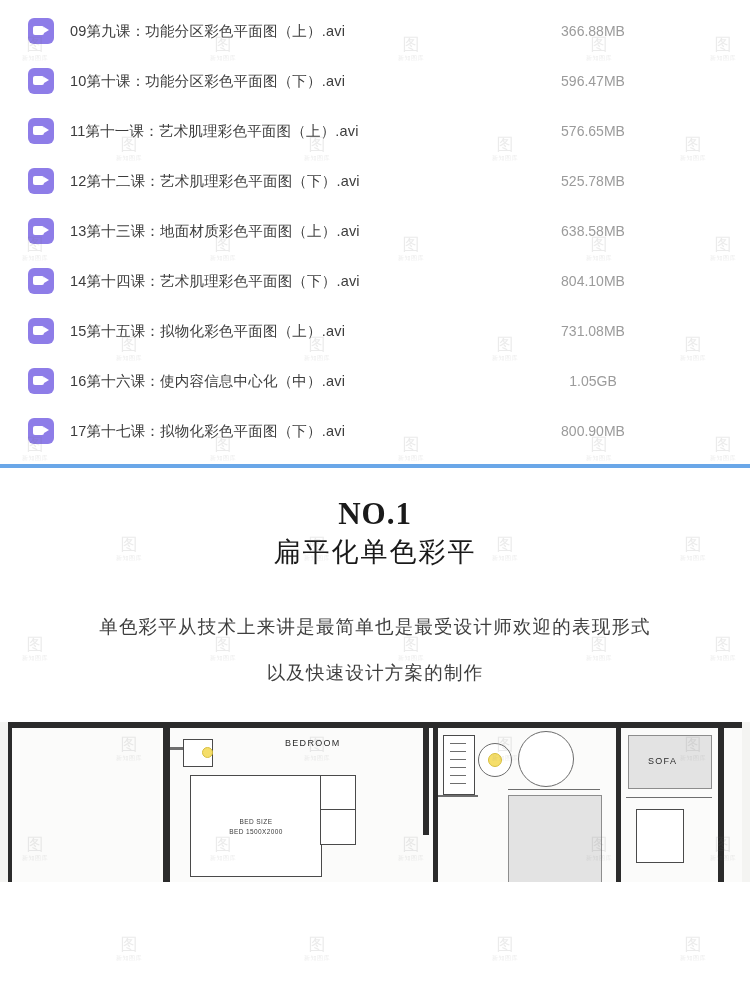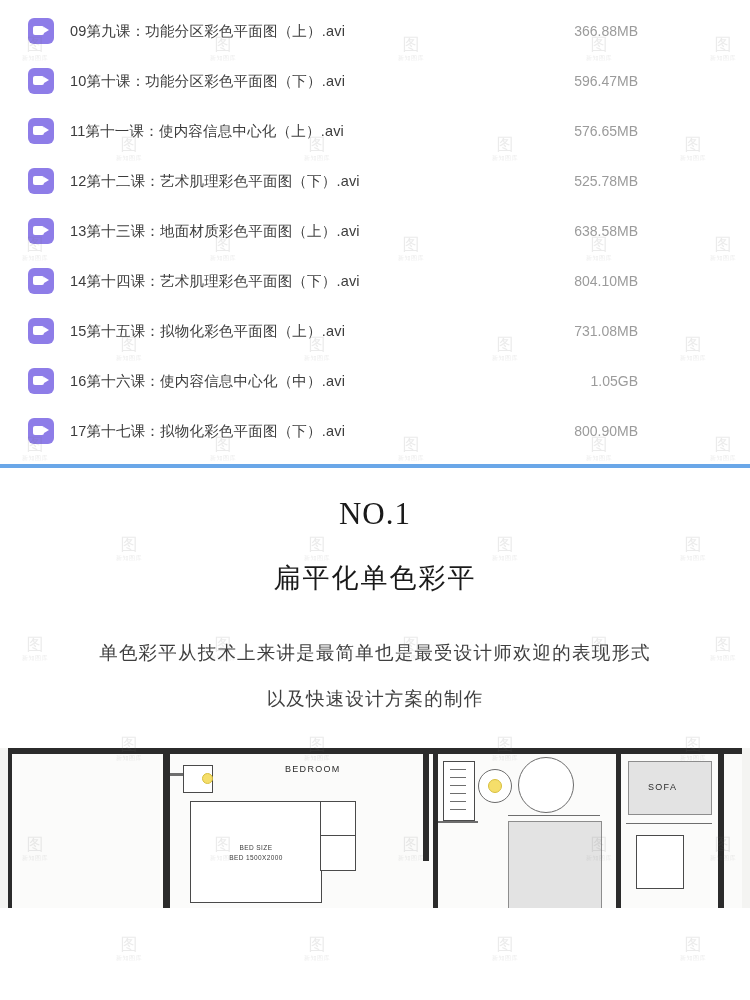--- a/index.html
+++ b/index.html
@@ -68,21 +68,21 @@
     color: #3c3c3c;
     white-space: nowrap;
     overflow: hidden;
     text-overflow: ellipsis;
     letter-spacing: 0.2px;
   }
   .file-size {
     flex: 0 0 auto;
     font-size: 14px;
     color: #9b9b9b;
-    text-align: right;
+    text-align: center;
     min-width: 90px;
   }
 
   
   .divider {
     width: 750px;
     height: 4px;
     background: #6aa7e8;
     margin-top: 8px;
   }
@@ -93,22 +93,23 @@
     width: 750px;
     background: #ffffff;
     text-align: center;
     padding-top: 28px;
     box-sizing: border-box;
   }
   .promo-no {
     font-size: 31px;
     color: #1a1a1a;
     letter-spacing: 1px;
-    margin-bottom: 28px;
+    margin-bottom: 2px;
     font-family: "Liberation Serif", serif;
+    font-weight: bold;
   }
   .promo-title {
     font-size: 27px;
     color: #1a1a1a;
     letter-spacing: 2px;
     margin-bottom: 34px;
   }
   .promo-lines {
     display: block;
   }
@@ -221,21 +222,21 @@
   </div>
 
   <div class="file-row">
     <span class="file-icon"></span>
     <span class="file-name">10第十课：功能分区彩色平面图（下）.avi</span>
     <span class="file-size">596.47MB</span>
   </div>
 
   <div class="file-row">
     <span class="file-icon"></span>
-    <span class="file-name">11第十一课：使内容信息中心化（上）.avi</span>
+    <span class="file-name">11第十一课：艺术肌理彩色平面图（上）.avi</span>
     <span class="file-size">576.65MB</span>
   </div>
 
   <div class="file-row">
     <span class="file-icon"></span>
     <span class="file-name">12第十二课：艺术肌理彩色平面图（下）.avi</span>
     <span class="file-size">525.78MB</span>
   </div>
 
   <div class="file-row">

